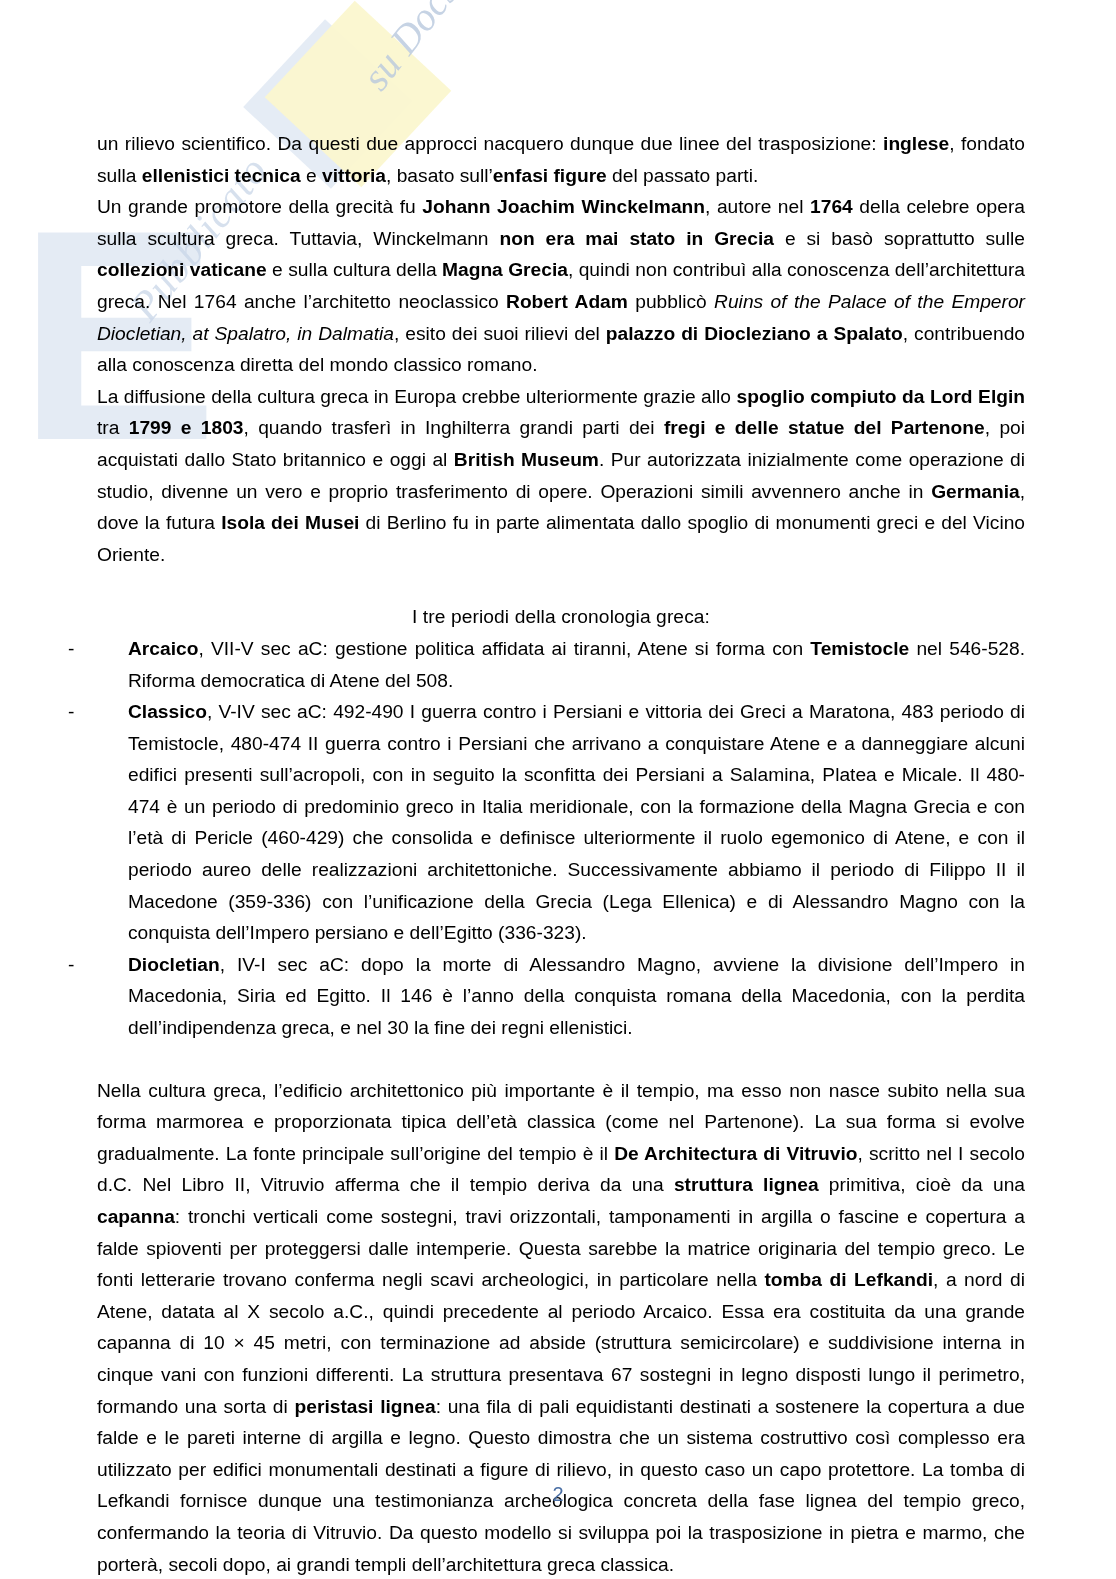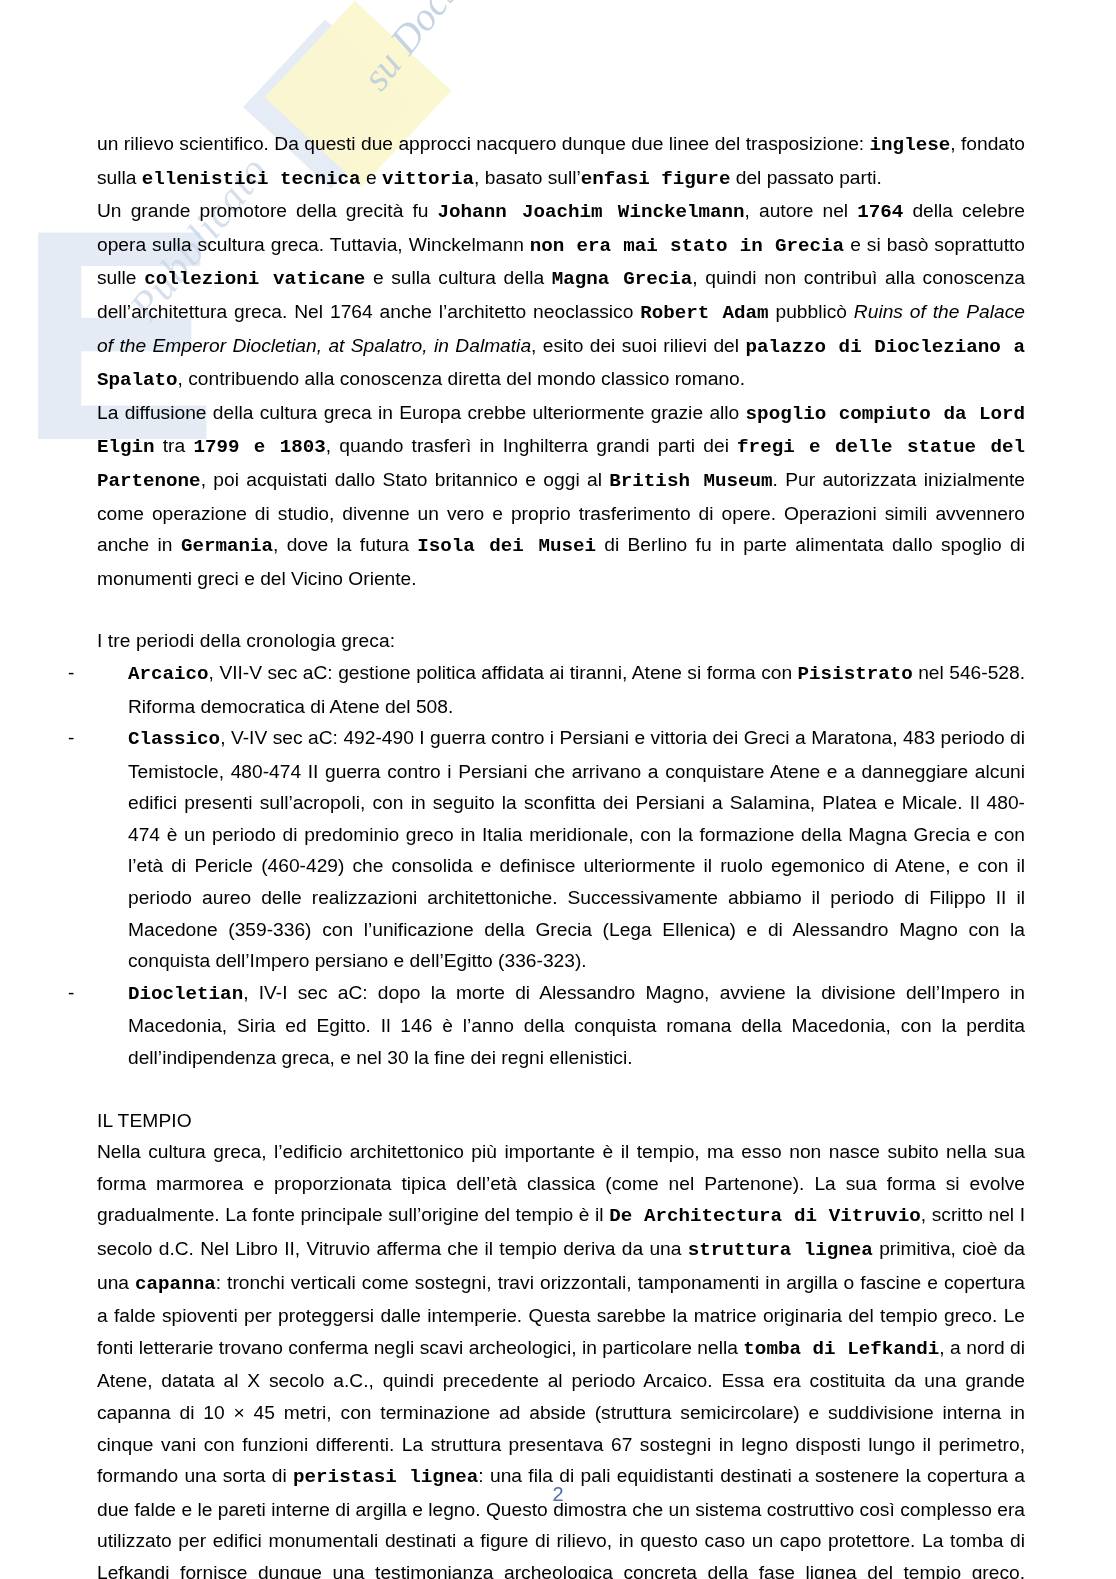--- a/index.html
+++ b/index.html
@@ -96,30 +96,30 @@
     font-size: 19.2px;
     line-height: 31.6px;
     color: #000000;
     text-align: justify;
     text-justify: inter-word;
     hyphens: none;
   }
   p.para.lastline-left {
     text-align-last: left;
   }
-  .b { font-weight: 700; font-family: Liberation Mono, monospace; }
+  .b { font-weight: 700; }
   .i { font-style: italic; }
   .gap-md { height: 31px; }
 
   .heading {
     margin: 0;
     font-size: 19.2px;
     line-height: 31.6px;
     color: #000;
-    text-align: left;
+    text-align: center;
     letter-spacing: .1px;
   }
 
   
   ul.bullets {
     list-style: none;
     margin: 0;
     padding: 0;
   }
   ul.bullets > li {
@@ -173,28 +173,27 @@
 
     <p class="para lastline-left"><span>Un grande promotore della grecità fu </span><span class="b">Johann Joachim Winckelmann</span><span>, autore nel </span><span class="b">1764</span><span> della celebre opera sulla scultura greca. Tuttavia, Winckelmann </span><span class="b">non era mai stato in Grecia</span><span> e si basò soprattutto sulle </span><span class="b">collezioni vaticane</span><span> e sulla cultura della </span><span class="b">Magna Grecia</span><span>, quindi non contribuì alla conoscenza dell’architettura greca. Nel 1764 anche l’architetto neoclassico </span><span class="b">Robert Adam</span><span> pubblicò </span><span class="i">Ruins of the Palace of the Emperor Diocletian, at Spalatro, in Dalmatia</span><span>, esito dei suoi rilievi del </span><span class="b">palazzo di Diocleziano a Spalato</span><span>, contribuendo alla conoscenza diretta del mondo classico romano.</span></p>
 
     <p class="para lastline-left"><span>La diffusione della cultura greca in Europa crebbe ulteriormente grazie allo </span><span class="b">spoglio compiuto da Lord Elgin</span><span> tra </span><span class="b">1799 e 1803</span><span>, quando trasferì in Inghilterra grandi parti dei </span><span class="b">fregi e delle statue del Partenone</span><span>, poi acquistati dallo Stato britannico e oggi al </span><span class="b">British Museum</span><span>. Pur autorizzata inizialmente come operazione di studio, divenne un vero e proprio trasferimento di opere. Operazioni simili avvennero anche in </span><span class="b">Germania</span><span>, dove la futura </span><span class="b">Isola dei Musei</span><span> di Berlino fu in parte alimentata dallo spoglio di monumenti greci e del Vicino Oriente.</span></p>
 
     <div class="gap-md"></div>
 
     <p class="heading">I tre periodi della cronologia greca:</p>
 
     <ul class="bullets">
-      <li><span class="dash">-</span><span class="b">Arcaico</span><span>, VII-V sec aC: gestione politica affidata ai tiranni, Atene si forma con </span><span class="b">Pisistrato</span><span> nel 546-528. Riforma democratica di Atene del 508.</span></li>
+      <li><span class="dash">-</span><span class="b">Arcaico</span><span>, VII-V sec aC: gestione politica affidata ai tiranni, Atene si forma con </span><span class="b">Temistocle</span><span> nel 546-528. Riforma democratica di Atene del 508.</span></li>
       <li><span class="dash">-</span><span class="b">Classico</span><span>, V-IV sec aC: 492-490 I guerra contro i Persiani e vittoria dei Greci a Maratona, 483 periodo di Temistocle, 480-474 II guerra contro i Persiani che arrivano a conquistare Atene e a danneggiare alcuni edifici presenti sull’acropoli, con in seguito la sconfitta dei Persiani a Salamina, Platea e Micale. Il 480-474 è un periodo di predominio greco in Italia meridionale, con la formazione della Magna Grecia e con l’età di Pericle (460-429) che consolida e definisce ulteriormente il ruolo egemonico di Atene, e con il periodo aureo delle realizzazioni architettoniche. Successivamente abbiamo il periodo di Filippo II il Macedone (359-336) con l’unificazione della Grecia (Lega Ellenica) e di Alessandro Magno con la conquista dell’Impero persiano e dell’Egitto (336-323).</span></li>
       <li><span class="dash">-</span><span class="b">Diocletian</span><span>, IV-I sec aC: dopo la morte di Alessandro Magno, avviene la divisione dell’Impero in Macedonia, Siria ed Egitto. Il 146 è l’anno della conquista romana della Macedonia, con la perdita dell’indipendenza greca, e nel 30 la fine dei regni ellenistici.</span></li>
     </ul>
 
     <div class="gap-md"></div>
 
-    <p class="heading">IL TEMPIO</p>
 
     <p class="para lastline-left"><span>Nella cultura greca, l’edificio architettonico più importante è il tempio, ma esso non nasce subito nella sua forma marmorea e proporzionata tipica dell’età classica (come nel Partenone). La sua forma si evolve gradualmente.  La fonte principale sull’origine del tempio è il </span><span class="b">De Architectura di Vitruvio</span><span>, scritto nel I secolo d.C. Nel Libro II, Vitruvio afferma che il tempio deriva da una </span><span class="b">struttura lignea</span><span> primitiva, cioè da una </span><span class="b">capanna</span><span>: tronchi verticali come sostegni, travi orizzontali, tamponamenti in argilla o fascine e copertura a falde spioventi per proteggersi dalle intemperie. Questa sarebbe la matrice originaria del tempio greco.  Le fonti letterarie trovano conferma negli scavi archeologici, in particolare nella </span><span class="b">tomba di Lefkandi</span><span>, a nord di Atene, datata al X secolo a.C., quindi precedente al periodo Arcaico. Essa era costituita da una grande capanna di 10 × 45 metri, con terminazione ad abside (struttura semicircolare) e suddivisione interna in cinque vani con funzioni differenti.  La struttura presentava 67 sostegni in legno disposti lungo il perimetro, formando una sorta di </span><span class="b">peristasi lignea</span><span>: una fila di pali equidistanti destinati a sostenere la copertura a due falde e le pareti interne di argilla e legno. Questo dimostra che un sistema costruttivo così complesso era utilizzato per edifici monumentali destinati a figure di rilievo, in questo caso un capo protettore.  La tomba di Lefkandi fornisce dunque una testimonianza archeologica concreta della fase lignea del tempio greco, confermando la teoria di Vitruvio. Da questo modello si sviluppa poi la trasposizione in pietra e marmo, che porterà, secoli dopo, ai grandi templi dell’architettura greca classica.</span></p>
 
   </div>
 
   <div class="pagenum">2</div>
 
 </div>
 
 </body></html>

